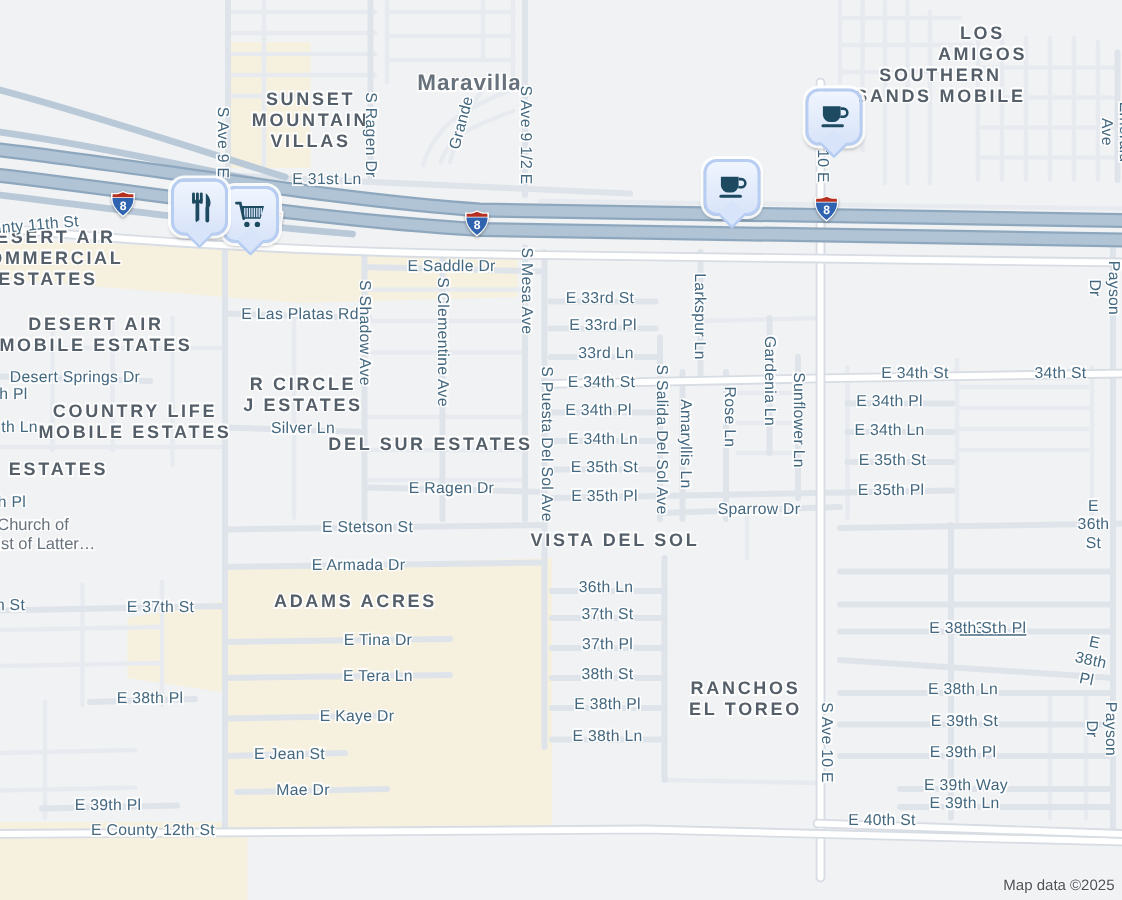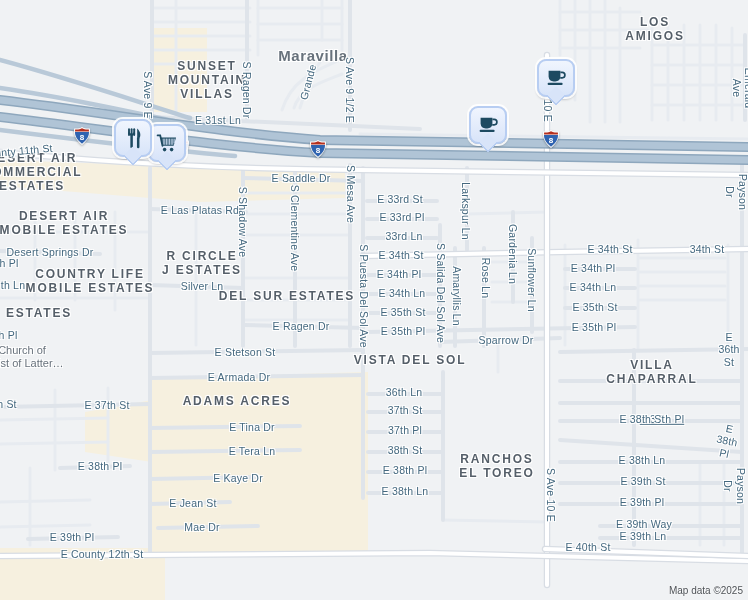--- a/index.html
+++ b/index.html
@@ -205,35 +205,36 @@
       <path class="ramp" d="M0 60 C60 76 120 96 190 118"></path>
       <path class="fwy-c" d="M0 100 C110 113 220 133 320 140 L748 147"></path>
       <path class="fwy-f" d="M0 100 C110 113 220 133 320 140 L748 147"></path>
       <path class="fwy-c" d="M0 117 C110 130 215 147 320 153 L748 160"></path>
       <path class="fwy-f" d="M0 117 C110 130 215 147 320 153 L748 160"></path>
     </g>
   </svg>
 
   <div id="labels-layer">
       <div class="lbl area" style="left: 655px; top: 29px; transform: translate(-50%, -50%);">LOS AMIGOS</div>
+      <div class="lbl area" style="left: 627px; top: 57px; transform: translate(-50%, -50%);">SOUTHERN
+SANDS MOBILE</div>
       <div class="lbl area" style="left: 207px; top: 80px; transform: translate(-50%, -50%);">SUNSET
 MOUNTAIN
 VILLAS</div>
       <div class="lbl area" style="left: 32px; top: 172px; transform: translate(-50%, -50%);">DESERT AIR
 COMMERCIAL
 ESTATES</div>
       <div class="lbl area" style="left: 64px; top: 223px; transform: translate(-50%, -50%);">DESERT AIR
 MOBILE ESTATES</div>
       <div class="lbl area" style="left: 90px; top: 281px; transform: translate(-50%, -50%);">COUNTRY LIFE
 MOBILE ESTATES</div>
       <div class="lbl area" style="left: 202px; top: 263px; transform: translate(-50%, -50%);">R CIRCLE
 J ESTATES</div>
       <div class="lbl area" style="left: 287px; top: 296px; transform: translate(-50%, -50%);">DEL SUR ESTATES</div>
       <div class="lbl area" style="left: 410px; top: 360px; transform: translate(-50%, -50%);">VISTA DEL SOL</div>
-      <div class="lbl area" style="left: 652px; top: 372px; transform: translate(-50%, -50%);">VILLA CHAPARRAL</div>
       <div class="lbl area" style="left: 237px; top: 401px; transform: translate(-50%, -50%);">ADAMS ACRES</div>
       <div class="lbl area" style="left: 497px; top: 466px; transform: translate(-50%, -50%);">RANCHOS
 EL TOREO</div>
       <div class="lbl area" style="left: 39px; top: 313px; transform: translate(-50%, -50%);">ESTATES</div>
       <div class="lbl area-sm" style="left: 313px; top: 56px; transform: translate(-50%, -50%);">Maravilla</div>
       <div class="lbl poi" style="left: 22px; top: 357px; transform: translate(-50%, -50%);">Church of
 Christ of Latter…</div>
       <div class="lbl street" style="left: 17px; top: 151px; transform: translate(-50%, -50%) rotate(-5deg);">County 11th St</div>
       <div class="lbl street" style="left: 218px; top: 120px; transform: translate(-50%, -50%);">E 31st Ln</div>
       <div class="lbl street" style="left: 301px; top: 178px; transform: translate(-50%, -50%);">E Saddle Dr</div>

